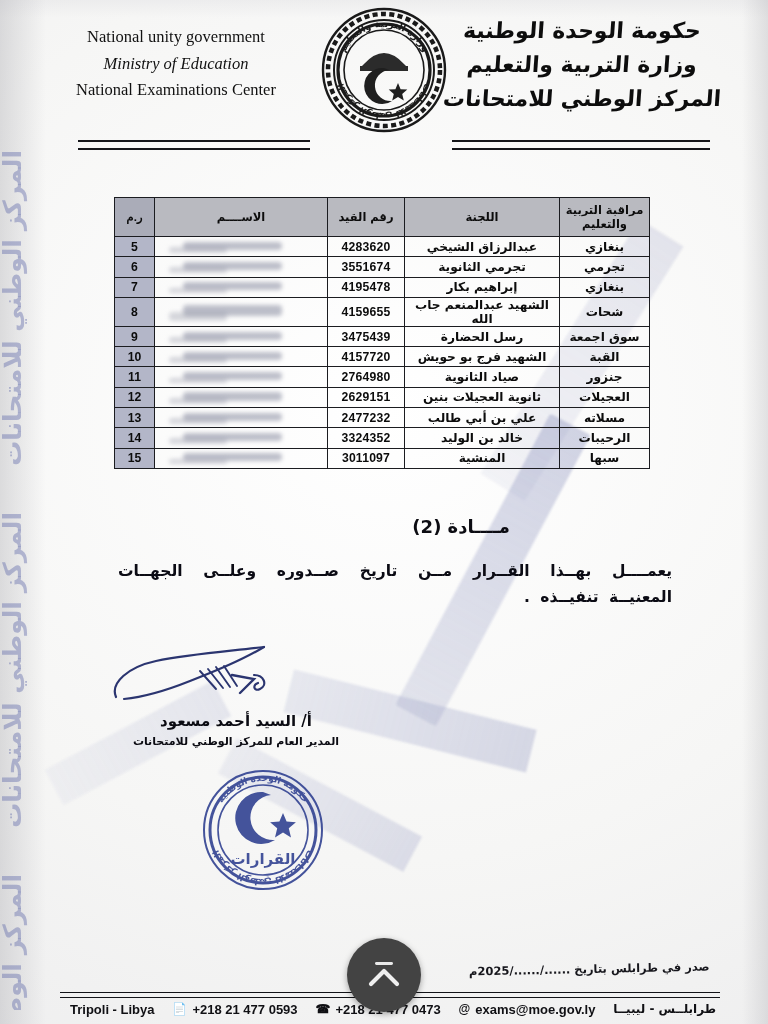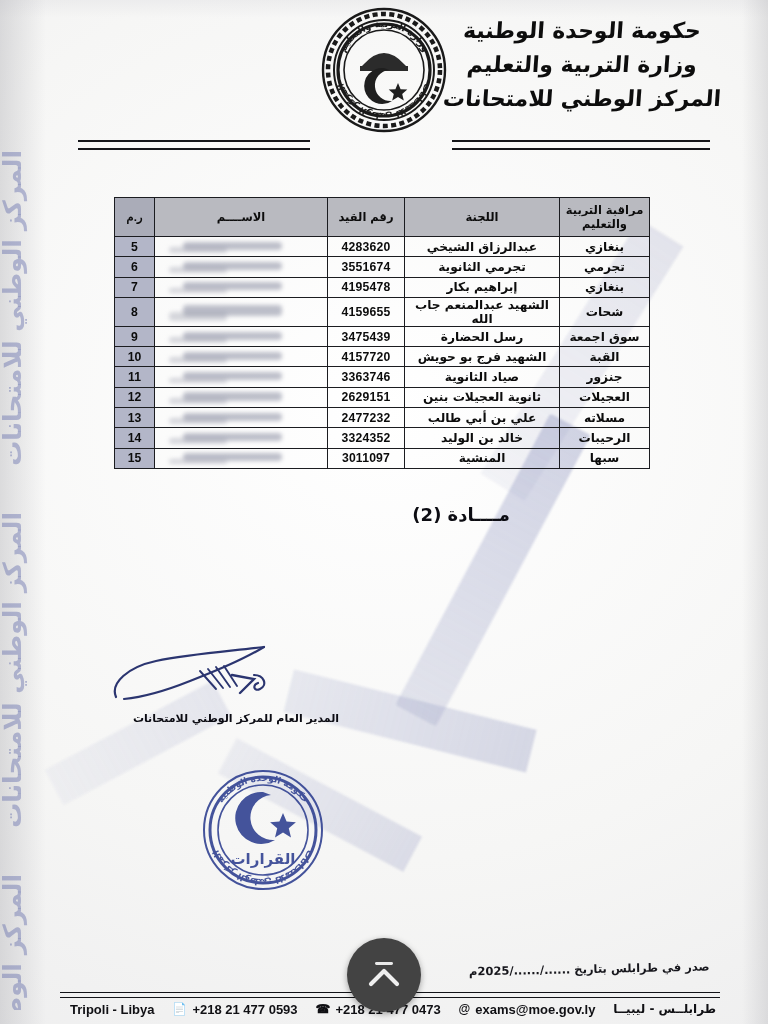--- a/index.html
+++ b/index.html
@@ -222,21 +222,21 @@
   td.name i.s1 { left: 16%; top: 24%; width: 58%; height: 42%; }
   td.name i.s2 { left: 8%;  top: 52%; width: 34%; height: 30%;
                  background: rgba(140,143,160,.34); }
 
   td.com, td.dir { font-size: 11.6px; }
 
   
   .art-title {
     position: absolute;
     right: 258px;
-    top: 504px;
+    top: 516px;
     direction: rtl;
     font-family: "DejaVu Sans", sans-serif;
     font-size: 18px;
     font-weight: 700;
     color: #0c0c12;
     letter-spacing: .5px;
   }
   .art-body {
     position: absolute;
     left: 118px;
@@ -372,20 +372,25 @@
   <div class="wm-band wm-b5"></div>
 
   <div class="edge-watermark">
     <span>المركز الوطني للامتحانات</span>
     <span>المركز الوطني للامتحانات</span>
     <span>المركز الوطني للامتحانات</span>
   </div>
 
   <div class="header">
 
+    <div class="hdr-en">
+      <div class="l1">National unity government</div>
+      <div class="l2">Ministry of Education</div>
+      <div class="l3">National Examinations Center</div>
+    </div>
 
     <div class="hdr-ar">
       <div>حكومة الوحدة الوطنية</div>
       <div>وزارة التربية والتعليم</div>
       <div>المركز الوطني للامتحانات</div>
     </div>
 
     <svg class="emblem" viewBox="0 0 128 128">
       <g fill="none" stroke="#1a1a1a">
         <circle cx="64" cy="64" r="61" stroke-width="2.4"></circle>
@@ -494,21 +499,21 @@
           <td class="reg">4157720</td>
           <td class="name">
               <i class="s1"></i>
               <i class="s2"></i>
             </td>
           <td class="idx">10</td>
         </tr>
         <tr>
           <td class="dir">جنزور</td>
           <td class="com">صياد الثانوية</td>
-          <td class="reg">3363746</td>
+          <td class="reg">2764980</td>
           <td class="name">
               <i class="s1"></i>
               <i class="s2"></i>
             </td>
           <td class="idx">11</td>
         </tr>
         <tr>
           <td class="dir">العجيلات</td>
           <td class="com">ثانوية العجيلات بنين</td>
           <td class="reg">2629151</td>
@@ -546,32 +551,34 @@
               <i class="s1"></i>
               <i class="s2"></i>
             </td>
           <td class="idx">15</td>
         </tr>
       </tbody>
     </table>
   </div>
 
   <div class="art-title">مــــادة (2)</div>
+  <div class="art-body">يعمــــل بهــذا القــرار مــن تاريخ صــدوره وعلــى الجهــات المعنيــة تنفيــذه .</div>
 
   <svg class="sig-svg" viewBox="0 0 210 70">
     <g fill="none" stroke="#2b3570" stroke-linecap="round">
       <path d="M12 52 C6 38 24 22 52 16 C86 9 128 6 160 2" stroke-width="2.2"></path>
       <path d="M160 2 C140 14 112 26 86 36 C66 44 40 52 20 54" stroke-width="2.2"></path>
       <path d="M96 26 L112 44 M104 24 L119 43 M112 22 L126 42 M120 21 L133 41" stroke-width="1.9"></path>
       <path d="M128 30 L150 34 L136 48" stroke-width="2.4"></path>
       <path d="M150 30 C160 30 164 40 156 44 C150 47 148 40 154 38" stroke-width="2.2"></path>
     </g>
   </svg>
 
   <div class="sig-block">
+    <div class="nm">أ/ السيد أحمد مسعود</div>
     <div class="ti">المدير العام للمركز الوطني للامتحانات</div>
   </div>
 
   <svg class="stamp" viewBox="0 0 132 128">
     <g fill="none" stroke="#2c3d8f" stroke-width="2">
       <circle cx="66" cy="64" r="59"></circle>
       <circle cx="66" cy="64" r="53" stroke-width="3"></circle>
       <circle cx="66" cy="64" r="45" stroke-width="1.6"></circle>
     </g>
     <g transform="translate(66,52)">

